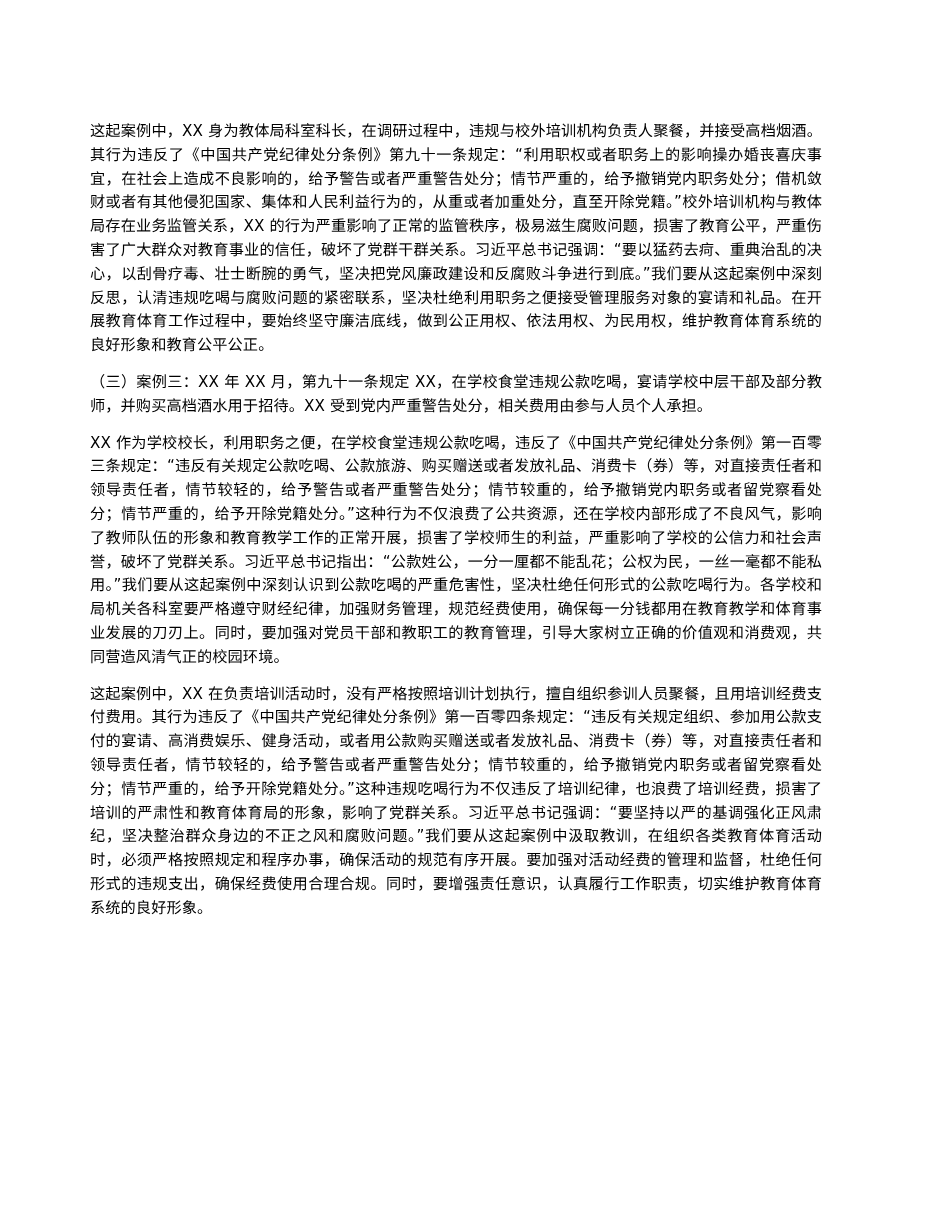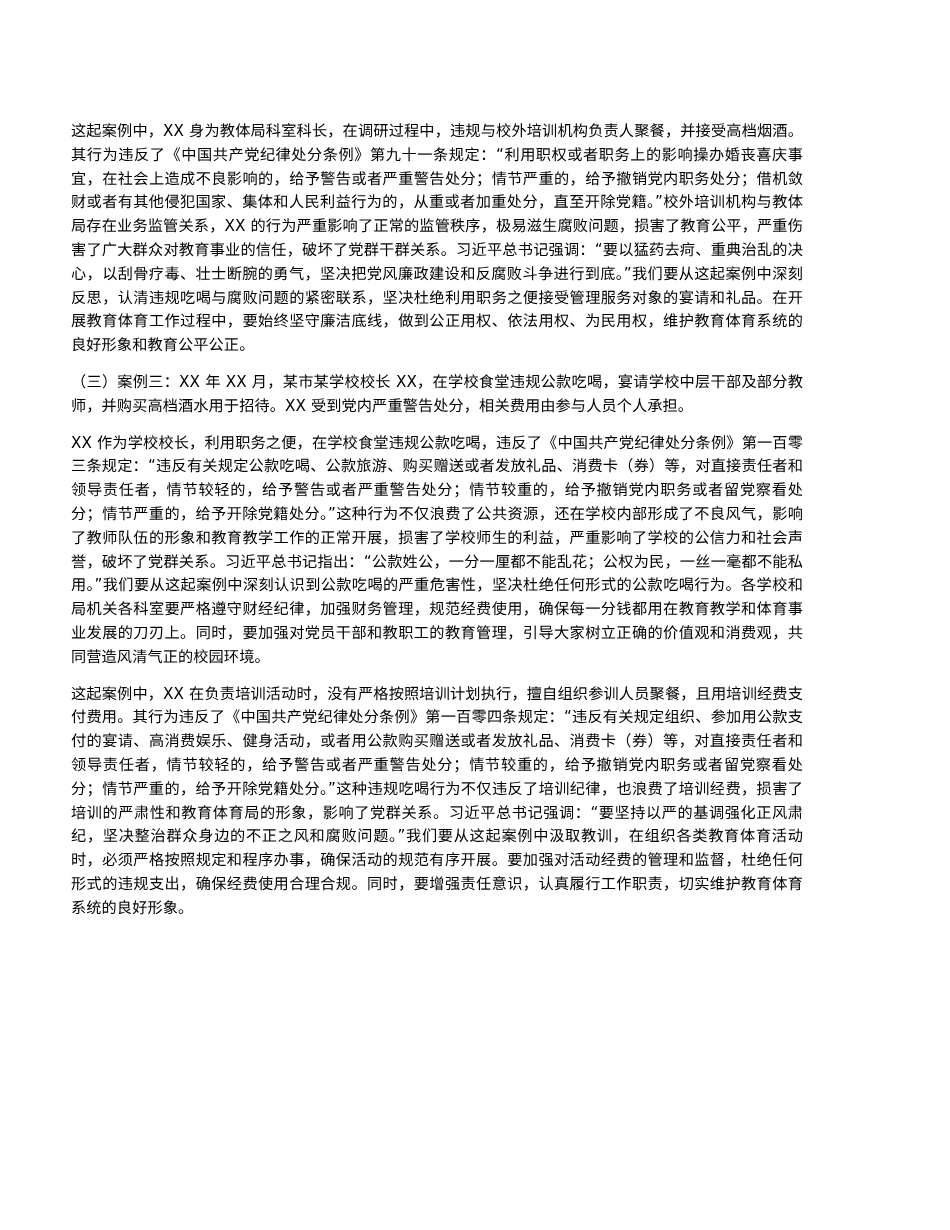--- a/index.html
+++ b/index.html
@@ -15,21 +15,21 @@
     font-family: "DejaVu Sans", "Liberation Sans", sans-serif;
     color: #000000;
     -webkit-font-smoothing: antialiased;
   }
   .page {
     position: relative;
     box-sizing: border-box;
     width: 950px;
     height: 1230px;
     background: #ffffff;
-    padding: 120px 108px 0 71px;
+    padding: 120px 108px 0 90px;
   }
   .doc-body {
     width: 732px;
   }
   p.para {
     margin: 0 0 13px 0;
     font-size: 15.2px;
     line-height: 23.8px;
     text-align: justify;
     text-justify: inter-ideograph;
@@ -41,17 +41,17 @@
   p.para:last-child {
     margin-bottom: 0;
   }
 </style>
 </head>
 <body>
 
 <div class="page">
   <div class="doc-body">
     <p class="para">这起案例中，XX 身为教体局科室科长，在调研过程中，违规与校外培训机构负责人聚餐，并接受高档烟酒。其行为违反了《中国共产党纪律处分条例》第九十一条规定：“利用职权或者职务上的影响操办婚丧喜庆事宜，在社会上造成不良影响的，给予警告或者严重警告处分；情节严重的，给予撤销党内职务处分；借机敛财或者有其他侵犯国家、集体和人民利益行为的，从重或者加重处分，直至开除党籍。”校外培训机构与教体局存在业务监管关系，XX 的行为严重影响了正常的监管秩序，极易滋生腐败问题，损害了教育公平，严重伤害了广大群众对教育事业的信任，破坏了党群干群关系。习近平总书记强调：“要以猛药去疴、重典治乱的决心，以刮骨疗毒、壮士断腕的勇气，坚决把党风廉政建设和反腐败斗争进行到底。”我们要从这起案例中深刻反思，认清违规吃喝与腐败问题的紧密联系，坚决杜绝利用职务之便接受管理服务对象的宴请和礼品。在开展教育体育工作过程中，要始终坚守廉洁底线，做到公正用权、依法用权、为民用权，维护教育体育系统的良好形象和教育公平公正。</p>
-    <p class="para">（三）案例三：XX 年 XX 月，某市某学校校长 XX，在学校食堂违规公款吃喝，宴请学校中层干部及部分教师，并购买高档酒水用于招待。XX 受到党内严重警告处分，相关费用由参与人员个人承担。</p>
+    <p class="para">（三）案例三：XX 年 XX 月，第九十一条规定 XX，在学校食堂违规公款吃喝，宴请学校中层干部及部分教师，并购买高档酒水用于招待。XX 受到党内严重警告处分，相关费用由参与人员个人承担。</p>
     <p class="para">XX 作为学校校长，利用职务之便，在学校食堂违规公款吃喝，违反了《中国共产党纪律处分条例》第一百零三条规定：“违反有关规定公款吃喝、公款旅游、购买赠送或者发放礼品、消费卡（券）等，对直接责任者和领导责任者，情节较轻的，给予警告或者严重警告处分；情节较重的，给予撤销党内职务或者留党察看处分；情节严重的，给予开除党籍处分。”这种行为不仅浪费了公共资源，还在学校内部形成了不良风气，影响了教师队伍的形象和教育教学工作的正常开展，损害了学校师生的利益，严重影响了学校的公信力和社会声誉，破坏了党群关系。习近平总书记指出：“公款姓公，一分一厘都不能乱花；公权为民，一丝一毫都不能私用。”我们要从这起案例中深刻认识到公款吃喝的严重危害性，坚决杜绝任何形式的公款吃喝行为。各学校和局机关各科室要严格遵守财经纪律，加强财务管理，规范经费使用，确保每一分钱都用在教育教学和体育事业发展的刀刃上。同时，要加强对党员干部和教职工的教育管理，引导大家树立正确的价值观和消费观，共同营造风清气正的校园环境。</p>
     <p class="para">这起案例中，XX 在负责培训活动时，没有严格按照培训计划执行，擅自组织参训人员聚餐，且用培训经费支付费用。其行为违反了《中国共产党纪律处分条例》第一百零四条规定：“违反有关规定组织、参加用公款支付的宴请、高消费娱乐、健身活动，或者用公款购买赠送或者发放礼品、消费卡（券）等，对直接责任者和领导责任者，情节较轻的，给予警告或者严重警告处分；情节较重的，给予撤销党内职务或者留党察看处分；情节严重的，给予开除党籍处分。”这种违规吃喝行为不仅违反了培训纪律，也浪费了培训经费，损害了培训的严肃性和教育体育局的形象，影响了党群关系。习近平总书记强调：“要坚持以严的基调强化正风肃纪，坚决整治群众身边的不正之风和腐败问题。”我们要从这起案例中汲取教训，在组织各类教育体育活动时，必须严格按照规定和程序办事，确保活动的规范有序开展。要加强对活动经费的管理和监督，杜绝任何形式的违规支出，确保经费使用合理合规。同时，要增强责任意识，认真履行工作职责，切实维护教育体育系统的良好形象。</p>
   </div>
 </div>
 
 </body></html>

